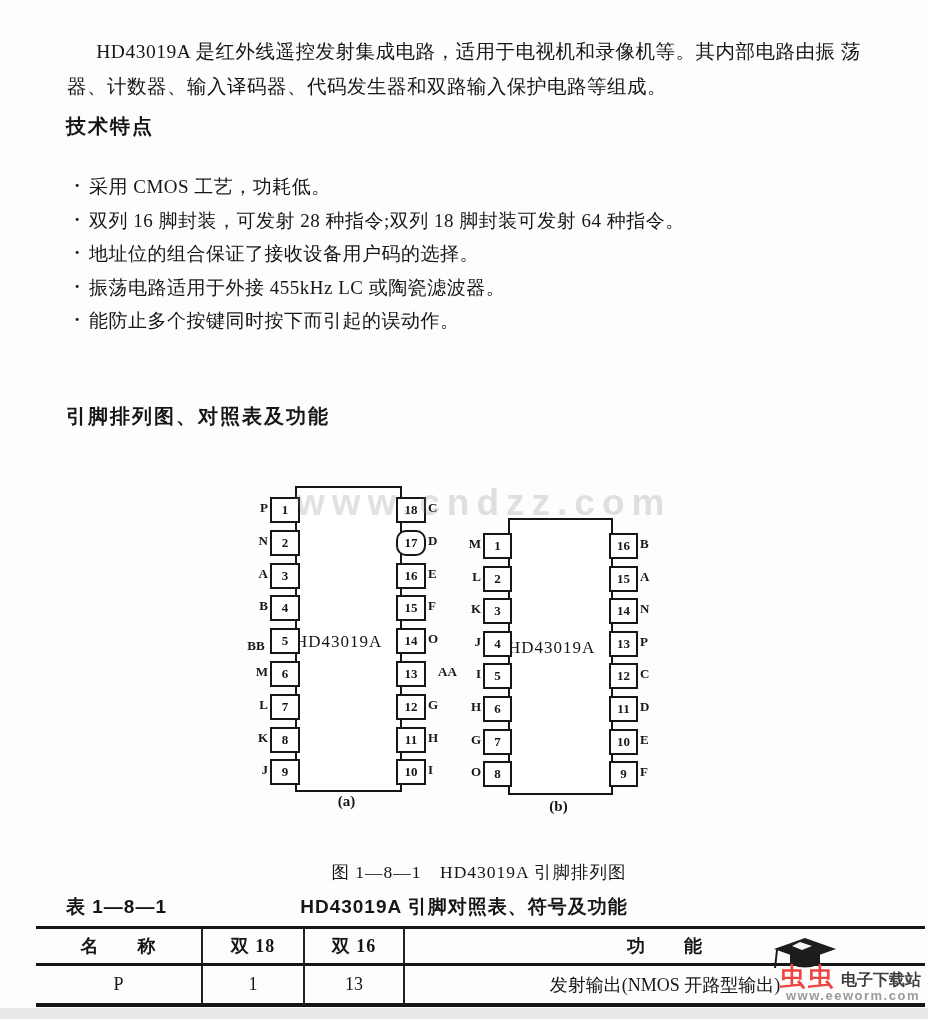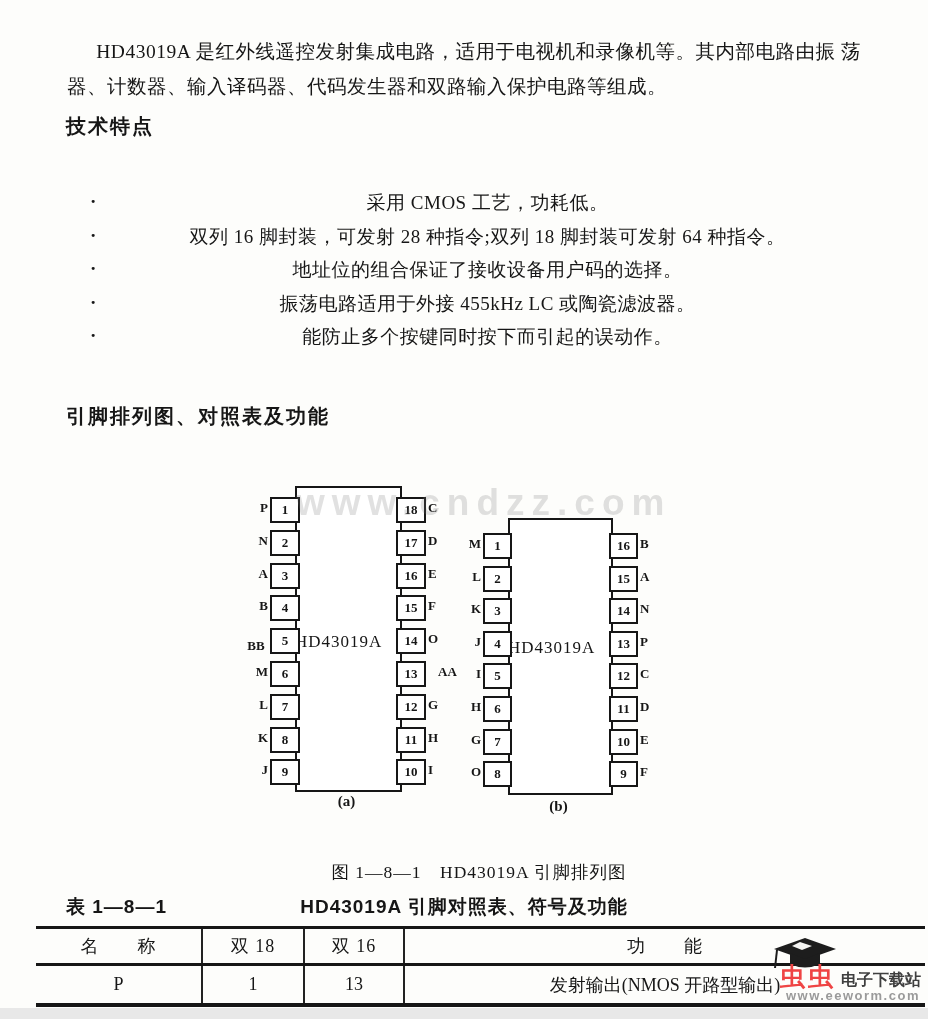--- a/index.html
+++ b/index.html
@@ -12,21 +12,21 @@
   .intro{position:absolute; left:67px; top:14px; width:804px;
     font-size:19.5px; line-height:35px; letter-spacing:.5px;}
   .intro .l1{text-indent:1.5em; display:block;}
   .intro .l2{display:block;}
   
   .sec-heading{position:absolute; font-family:"Liberation Sans", sans-serif;
     font-weight:bold; font-size:20px; letter-spacing:2px;}
   #features-heading{left:66px; top:113px;}
   #pinout-heading{left:66px; top:403px;}
   
-  .features{position:absolute; left:74px; top:176px; margin:16px; padding:0; width:780px;text-align:center;}
+  .features{position:absolute; left:74px; top:176px; margin:0; padding:0; width:780px;}
   .features li{list-style:none; position:relative; padding-left:15px;
     font-size:19px; line-height:21px; margin-bottom:12.5px; letter-spacing:.5px;}
   .features li::before{content:"\00b7"; position:absolute; left:0; top:-1px; font-weight:bold;}
   
   .chip{position:absolute;}
   .chip-body{position:absolute; background:#fff; border:2px solid #161616; z-index:2;}
   .chip-label{position:absolute; z-index:3; font-weight:normal; font-size:17px;
     letter-spacing:1px; text-align:left;}
   .pin-box{position:absolute; z-index:3; background:#fff; border:2px solid #161616;
     display:flex; align-items:center; justify-content:center;
@@ -47,21 +47,21 @@
   .tbl-title{position:absolute; left:0; top:894px; width:928px; text-align:center;
     font-size:19px; font-weight:bold; font-family:"Liberation Sans", sans-serif; letter-spacing:1px;}
   table.pin-table{position:absolute; left:36px; top:926px; width:889px;
     border-collapse:collapse; font-size:18px;
     border-top:3px solid #161616; border-bottom:4px solid #161616;}
   table.pin-table th, table.pin-table td{
     border-left:2px solid #222; border-right:2px solid #222;
     text-align:center; padding:0;}
   table.pin-table th:first-child, table.pin-table td:first-child{border-left:none;}
   table.pin-table th:last-child, table.pin-table td:last-child{border-right:none;}
-  table.pin-table thead th{height:34px; font-weight:normal; border-bottom:3px solid #161616; letter-spacing:1px;}
+  table.pin-table thead th{height:34px; font-weight:bold; border-bottom:3px solid #161616; letter-spacing:1px;}
   table.pin-table tbody td{height:37px;}
   
   .logo{position:absolute; right:0; bottom:0; width:160px; height:70px; z-index:12;
     font-family:"Liberation Sans", sans-serif;}
   .logo .cap{position:absolute; left:4px; top:0;}
   .logo .brand{position:absolute; left:12px; top:22px; font-size:25px; font-weight:bold;
     color:#ef4444; letter-spacing:3px;}
   .logo .site{position:absolute; left:73px; top:32px; font-size:16px; font-weight:bold; color:#3f3f3f;}
   .logo .url{position:absolute; left:18px; top:50px; font-size:13px; font-weight:bold;
     color:#9a9a9a; letter-spacing:1.5px;}
@@ -105,21 +105,21 @@
         <div class="pin-box" style="left: 20px; top: 181px; width: 26px; height: 22px;">6</div>
         <div class="pin-letter lft" style="left: -6px; top: 184px;">M</div>
         <div class="pin-box" style="left: 20px; top: 213.8px; width: 26px; height: 22px;">7</div>
         <div class="pin-letter lft" style="left: -6px; top: 216.8px;">L</div>
         <div class="pin-box" style="left: 20px; top: 246.6px; width: 26px; height: 22px;">8</div>
         <div class="pin-letter lft" style="left: -6px; top: 249.6px;">K</div>
         <div class="pin-box" style="left: 20px; top: 279.4px; width: 26px; height: 22px;">9</div>
         <div class="pin-letter lft" style="left: -6px; top: 282.4px;">J</div>
         <div class="pin-box" style="left: 146px; top: 17px; width: 26px; height: 22px;">18</div>
         <div class="pin-letter rgt" style="left: 178px; top: 20px;">C</div>
-        <div class="pin-box" style="left: 146px; top: 49.8px; width: 26px; height: 22px;">17</div>
+        <div class="pin-box" style="left: 146px; top: 49.8px; width: 26px; height: 22px; border-radius: 10px;">17</div>
         <div class="pin-letter rgt" style="left: 178px; top: 52.8px;">D</div>
         <div class="pin-box" style="left: 146px; top: 82.6px; width: 26px; height: 22px;">16</div>
         <div class="pin-letter rgt" style="left: 178px; top: 85.6px;">E</div>
         <div class="pin-box" style="left: 146px; top: 115.4px; width: 26px; height: 22px;">15</div>
         <div class="pin-letter rgt" style="left: 178px; top: 118.4px;">F</div>
         <div class="pin-box" style="left: 146px; top: 148.2px; width: 26px; height: 22px;">14</div>
         <div class="pin-letter rgt" style="left: 178px; top: 151.2px;">O</div>
         <div class="pin-box" style="left: 146px; top: 181px; width: 26px; height: 22px;">13</div>
         <div class="pin-letter rgt" style="left: 188px; top: 184px;">AA</div>
         <div class="pin-box" style="left: 146px; top: 213.8px; width: 26px; height: 22px;">12</div>

